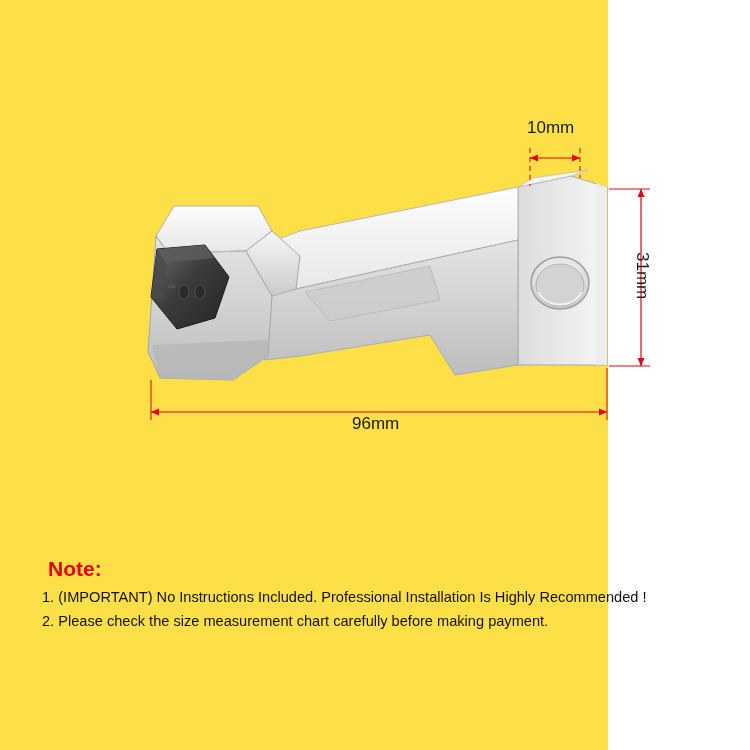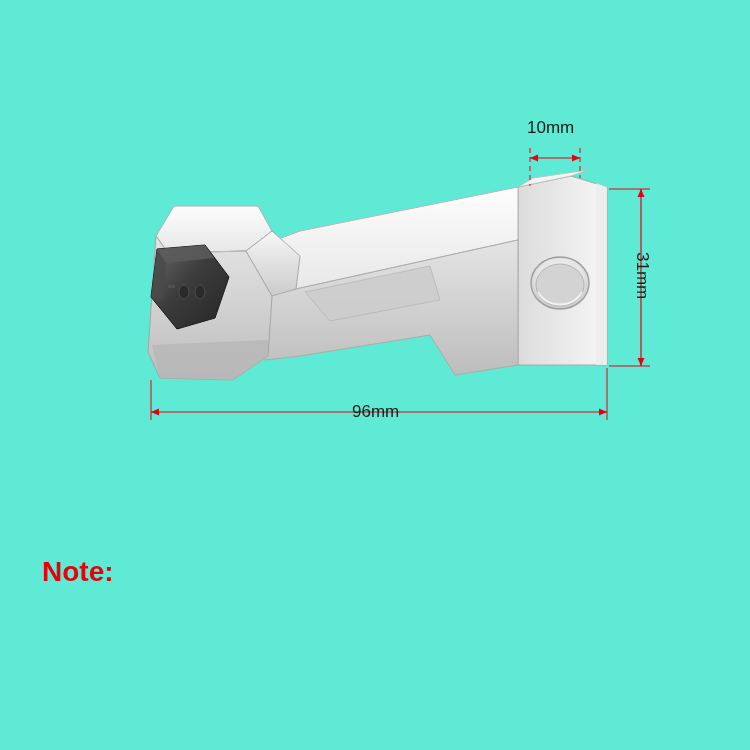--- a/index.html
+++ b/index.html
@@ -8,23 +8,23 @@
   }
   body {
     width: 750px;
     height: 750px;
     background: #ffffff;
     font-family: "Liberation Sans", sans-serif;
     overflow: hidden;
   }
   #page {
     position: relative;
-    width: 750px;
+    width: 608px;
     height: 750px;
-    background: #5eead4;
+    background: #fde047;
   }
 
   
   #product-area {
     position: absolute;
     left: 0;
     top: 0;
     width: 750px;
     height: 540px;
   }
@@ -44,43 +44,43 @@
     font-size: 17px;
     color: #1c1c1c;
     white-space: nowrap;
   }
   #label-width {
     left: 527px;
     top: 118px;
   }
   #label-length {
     left: 352px;
-    top: 402px;
+    top: 414px;
   }
   #label-height {
     left: 632px;
     top: 252px;
     writing-mode: vertical-rl;
     text-orientation: mixed;
     letter-spacing: 0px;
   }
 
   
   #note-block {
     position: absolute;
     left: 42px;
     top: 557px;
     width: 680px;
   }
   #note-title {
     font-family: "Liberation Sans", sans-serif;
-    font-size: 28px;
+    font-size: 21px;
     font-weight: bold;
     color: #e8000b;
-    margin: 0 0 6px 0;
+    margin: 0 0 6px 6px;
     line-height: 1.1;
   }
   .note-line {
     font-family: "Liberation Sans", sans-serif;
     font-size: 14.6px;
     color: #111111;
     line-height: 1.62;
     white-space: normal;
   }
 </style>
@@ -192,15 +192,17 @@
       </g>
     </svg>
 
     <div class="dim-label" id="label-width">10mm</div>
     <div class="dim-label" id="label-length">96mm</div>
     <div class="dim-label" id="label-height">31mm</div>
   </div>
 
   <div id="note-block">
     <div id="note-title">Note:</div>
+    <div class="note-line">1. (IMPORTANT) No Instructions Included. Professional Installation Is Highly Recommended !</div>
+    <div class="note-line">2. Please check the size measurement chart carefully before making payment.</div>
   </div>
 
 </div>
 
 </body></html>

